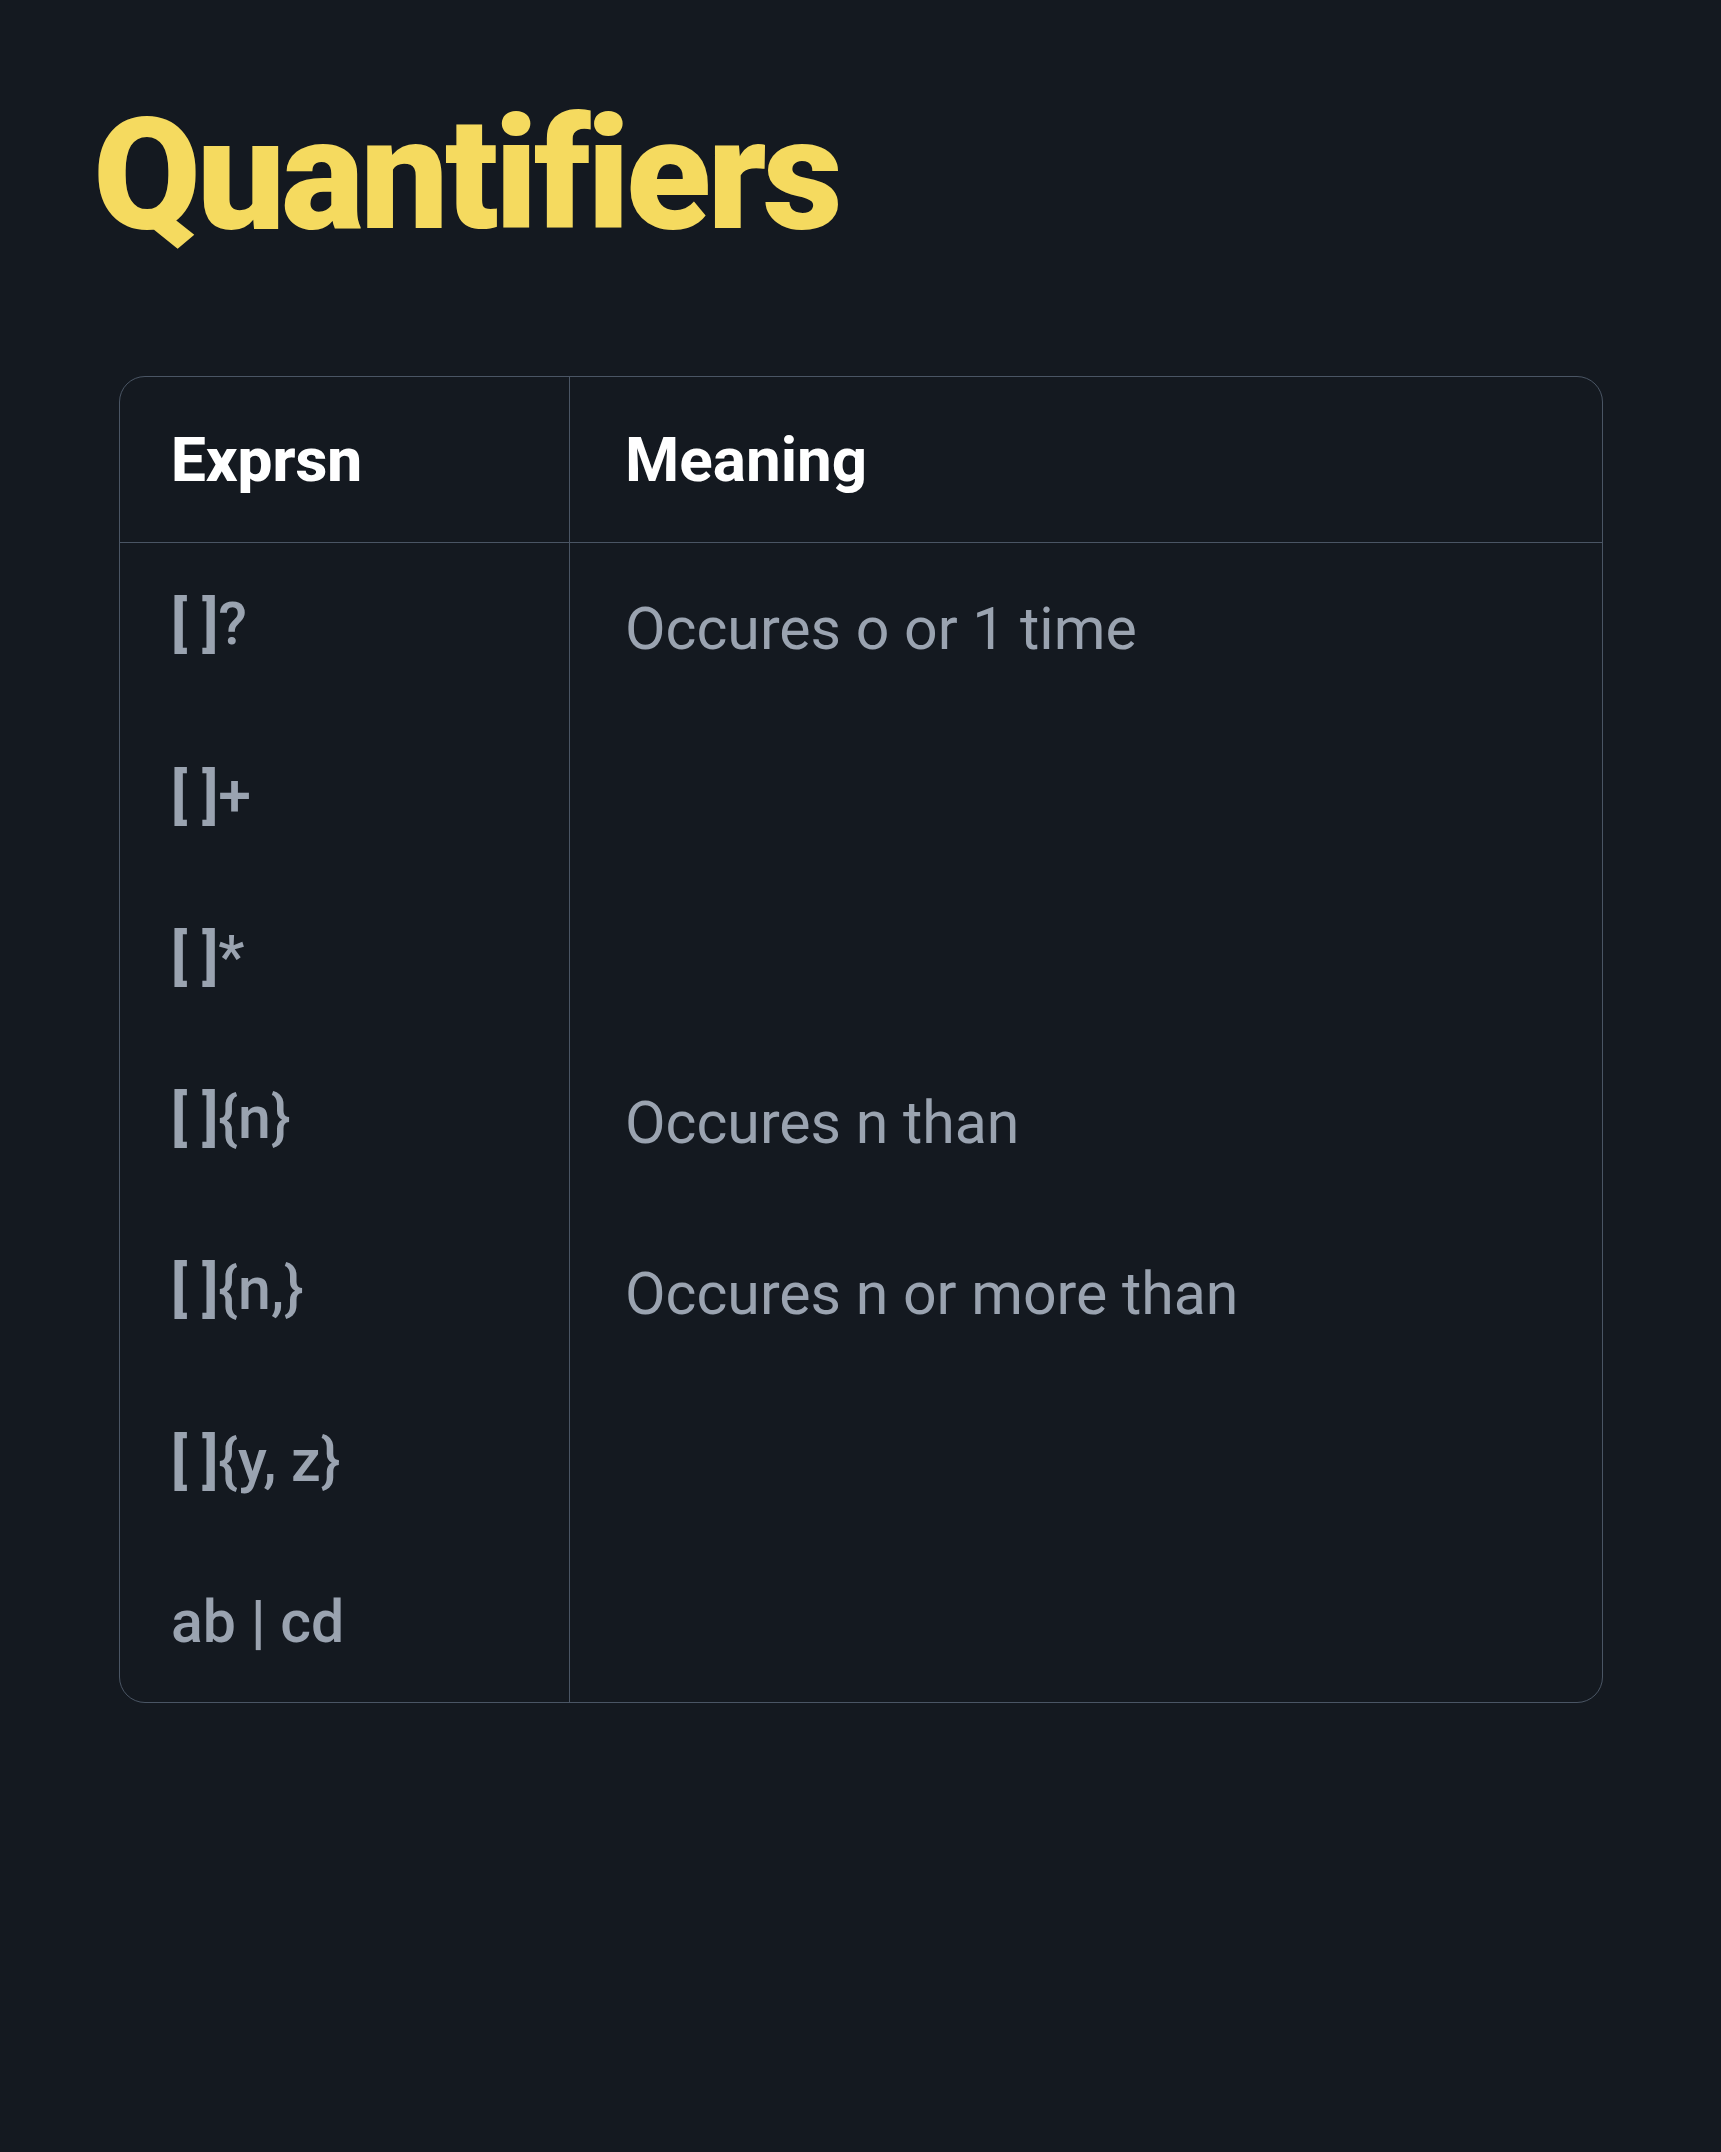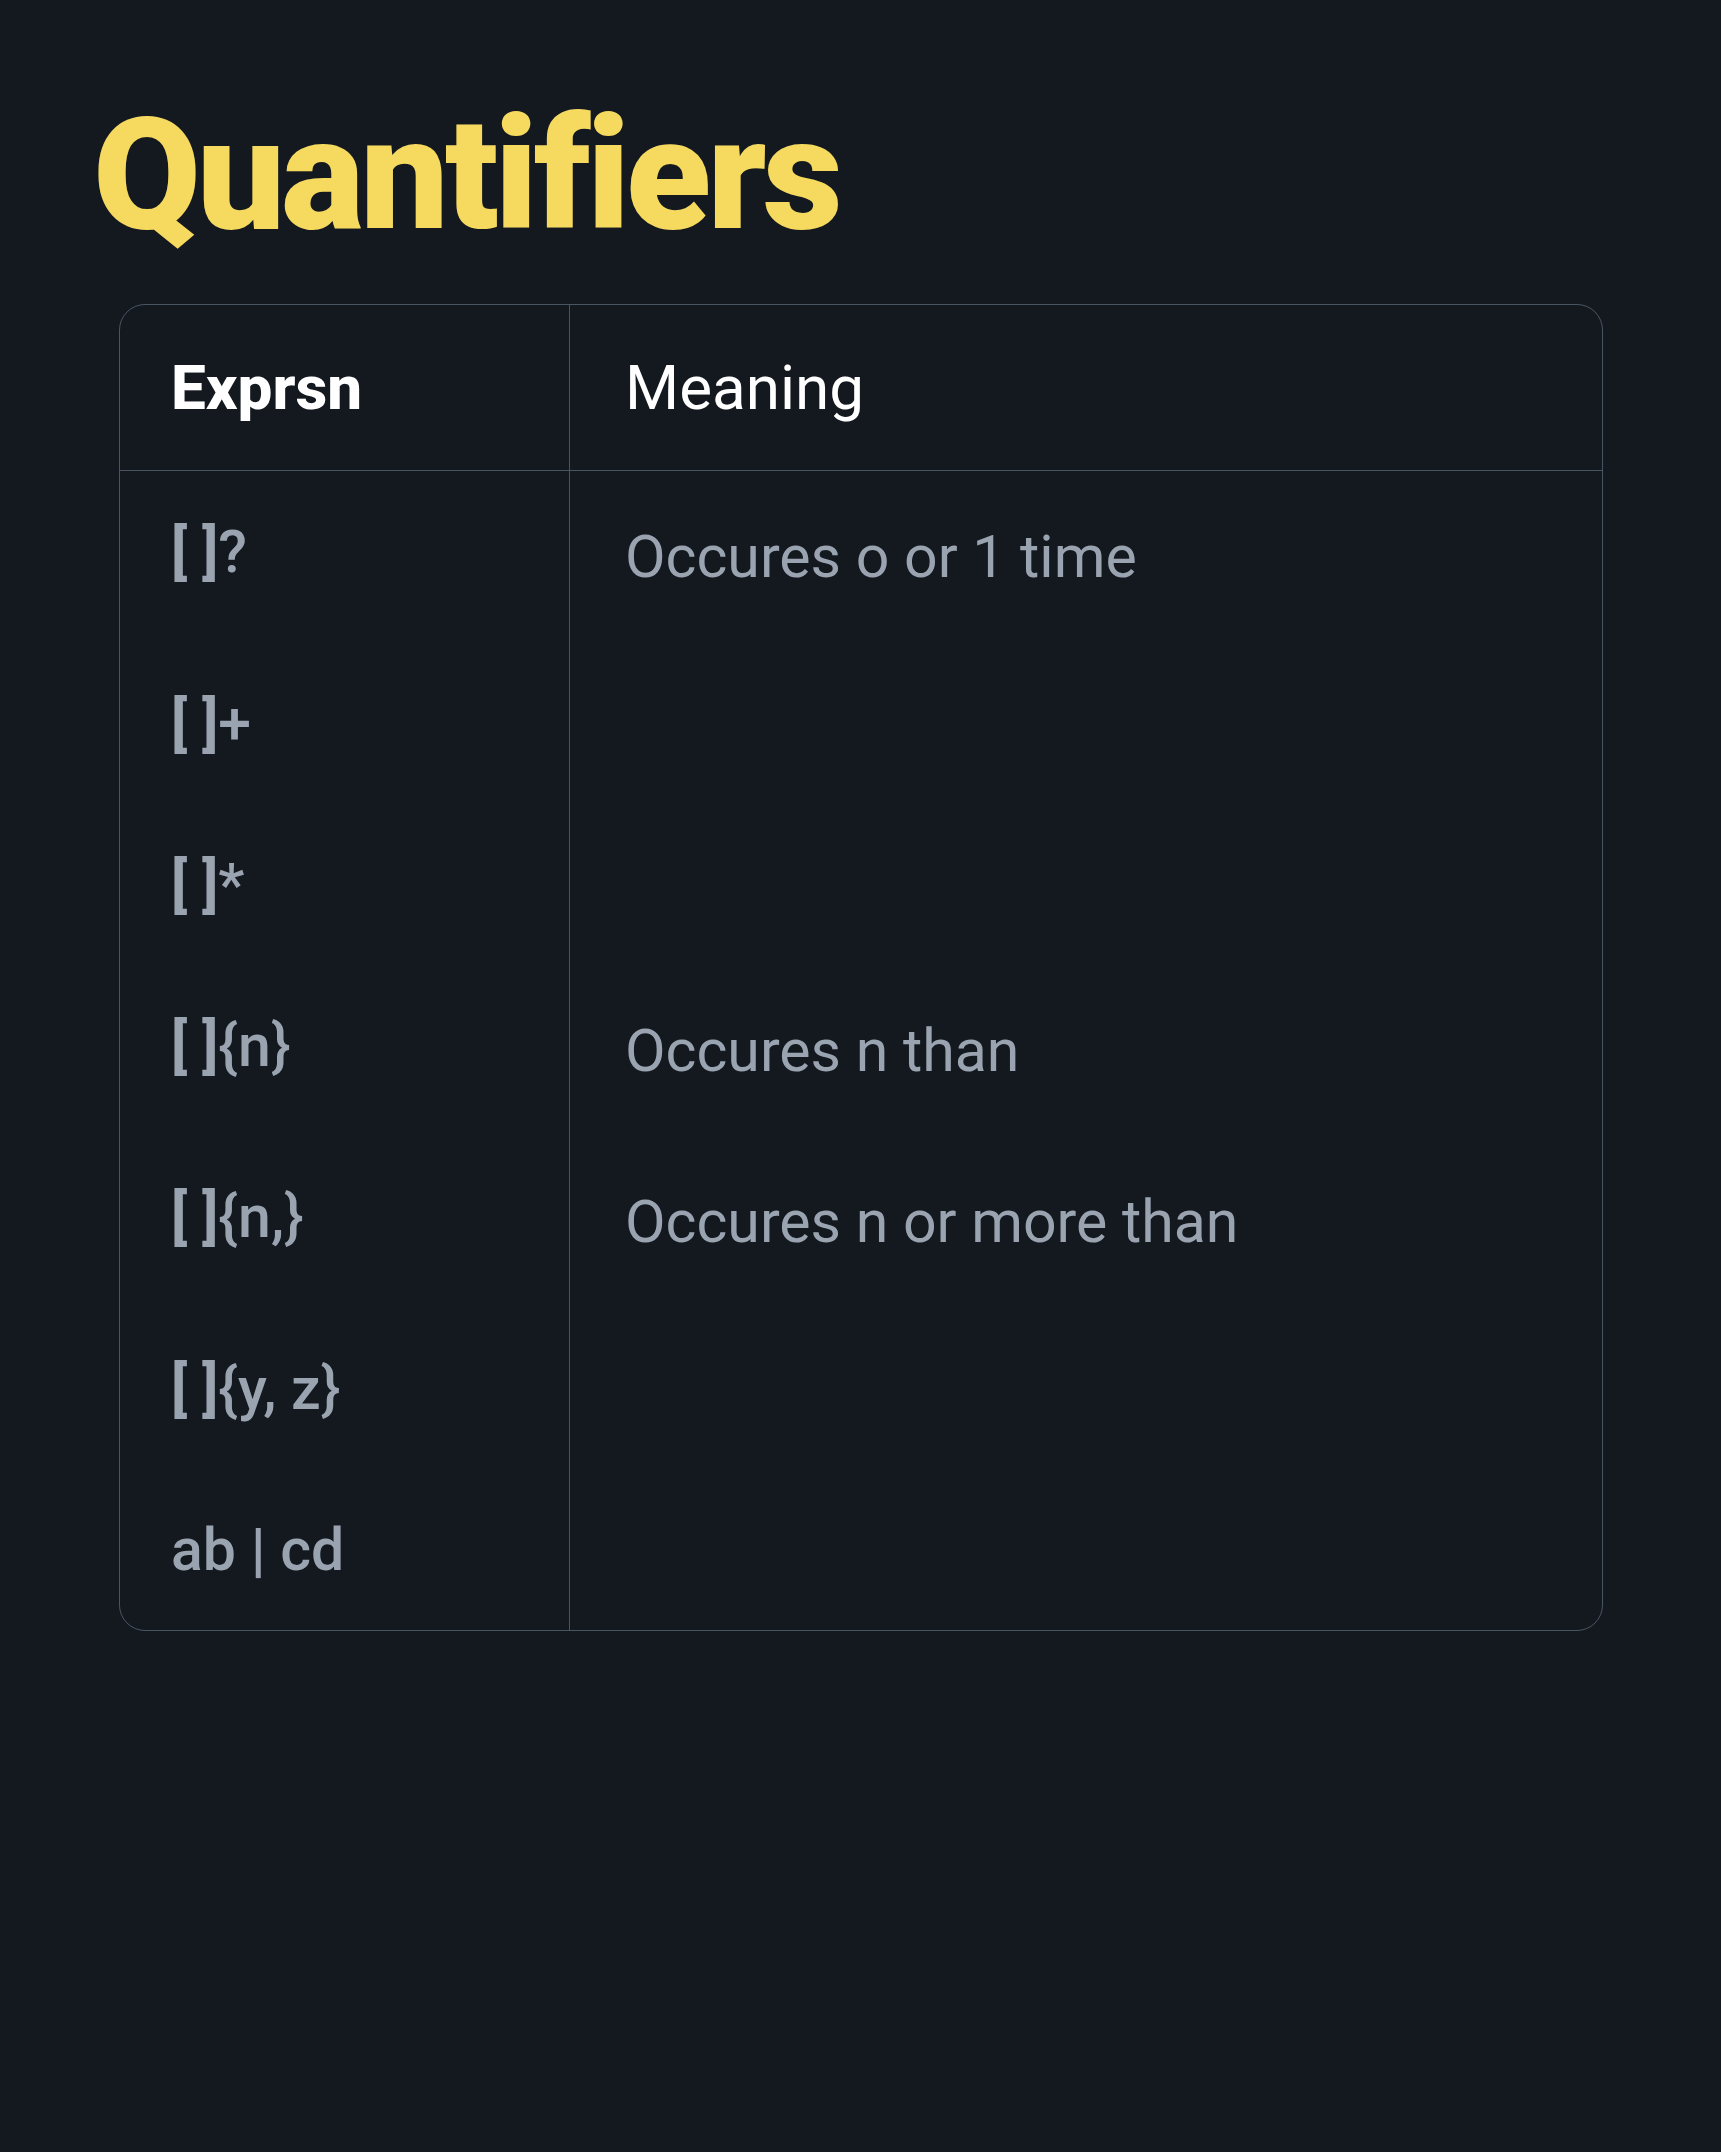--- a/index.html
+++ b/index.html
@@ -16,21 +16,21 @@
     overflow: hidden;
   }
   .title {
     color: #f5da5f;
     font-size: 156px;
     font-weight: 900;
     padding: 83px 0 0 93px;
     letter-spacing: -3.7px;
   }
   .table-box {
-    margin: 38px 119px 0 119px;
+    margin: 110px 119px 0 119px;
     border: 1.8px solid #4a5564;
     border-radius: 26px;
     overflow: hidden;
   }
   .header-row {
     display: flex;
     border-bottom: 1.8px solid #4a5564;
   }
   .header-cell-left {
     width: 450px;
@@ -38,21 +38,21 @@
     color: #ffffff;
     font-size: 62px;
     font-weight: 800;
     border-right: 1.8px solid #4a5564;
   }
   .header-cell-right {
     flex: 1;
     padding: 46px 0 46px 55px;
     color: #ffffff;
     font-size: 62px;
-    font-weight: 400;
+    font-weight: 700;
   }
   .data-row {
     display: flex;
   }
   .cell-left {
     width: 450px;
     padding: 46px 0 46px 51px;
     color: #9aa3b0;
     font-size: 59px;
     font-weight: 500;

